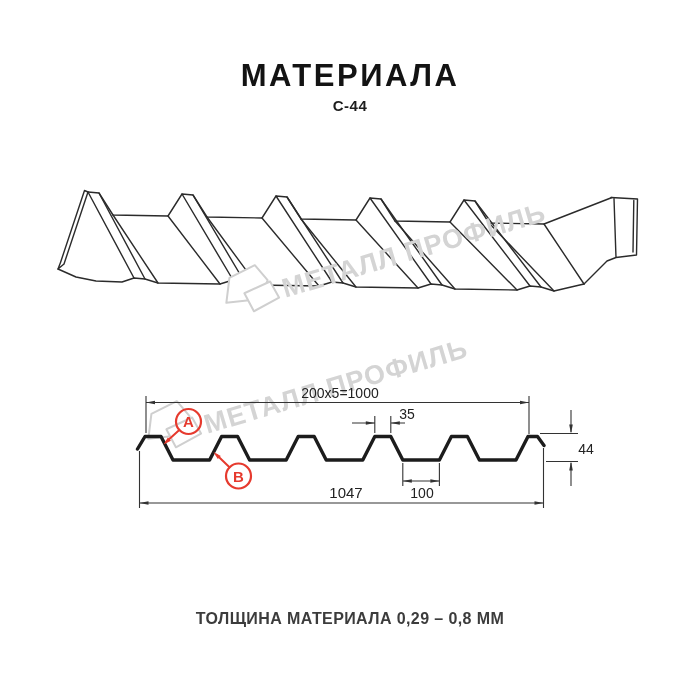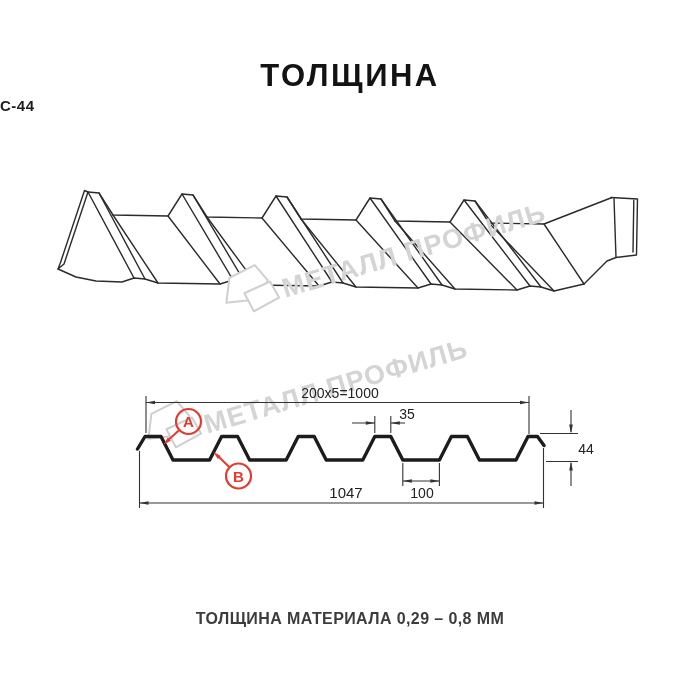--- a/index.html
+++ b/index.html
@@ -5,21 +5,21 @@
   html,body{margin:0;padding:0;}
   .page{
     position:relative;width:700px;height:700px;background:#ffffff;
     font-family:"Liberation Sans",sans-serif;overflow:hidden;
   }
   .page-title{
     position:absolute;top:58px;left:0;width:700px;text-align:center;
     font-size:31px;font-weight:bold;letter-spacing:2.5px;color:#131313;
   }
   .page-subtitle{
-    position:absolute;top:97px;left:0;width:700px;
+    position:absolute;top:97px;left:0;width:700px;text-align:center;
     font-size:15px;font-weight:bold;letter-spacing:0.5px;color:#1d1d1d;
   }
   .footer-note{
     position:absolute;top:610px;left:0;width:700px;text-align:center;
     font-size:16px;font-weight:bold;letter-spacing:0.4px;color:#3c3c3c;
   }
   svg{position:absolute;top:0;left:0;}
   .ln3d{stroke:#2b2b2b;stroke-width:1.4;fill:none;stroke-linejoin:round;stroke-linecap:round;}
   .profile{stroke:#1c1c1c;stroke-width:3.4;fill:none;stroke-linejoin:round;stroke-linecap:round;}
   .dim{stroke:#333333;stroke-width:1.1;fill:none;stroke-linecap:butt;}
@@ -31,21 +31,21 @@
   .red-ln{stroke:#e63a2e;stroke-width:2;fill:none;stroke-linecap:round;}
   .red-circle{stroke:#e63a2e;stroke-width:2.2;fill:#ffffff;fill-opacity:0;}
   .red-head{fill:#e63a2e;stroke:none;}
   .red-letter{fill:#e63a2e;font-size:15px;font-weight:bold;text-anchor:middle;font-family:"Liberation Sans",sans-serif;}
 </style>
 </head>
 <body>
 
 <div class="page">
 
-  <div class="page-title">ТОЛЩИНА</div>
+  <div class="page-title">МАТЕРИАЛА</div>
   <div class="page-subtitle">С-44</div>
 
   <svg width="700" height="700" viewBox="0 0 700 700">
 
     <g>
 
       <path class="ln3d" d="M88,192 L99,193 L113,215 L168,216 L182,194 L193,195 L207,217 L262,218 L276,196 L287,197 L301,219 L356,220 L370,198 L381,199 L395,221 L450,222 L464,200 L475,201 L489,223 L544,224 L612,197.5"></path>
 
       <path class="ln3d" d="M58,269 L76,277 L96,281 L122,282 L134,278 L145,279 L158,283 L220,284 L233,280 L244,281 L257,285 L319,286 L332,282 L343,283 L356,287 L418,288 L431,284 L442,285 L455,289 L517,290 L530,286 L541,287 L554,291 L584,284"></path>
 

